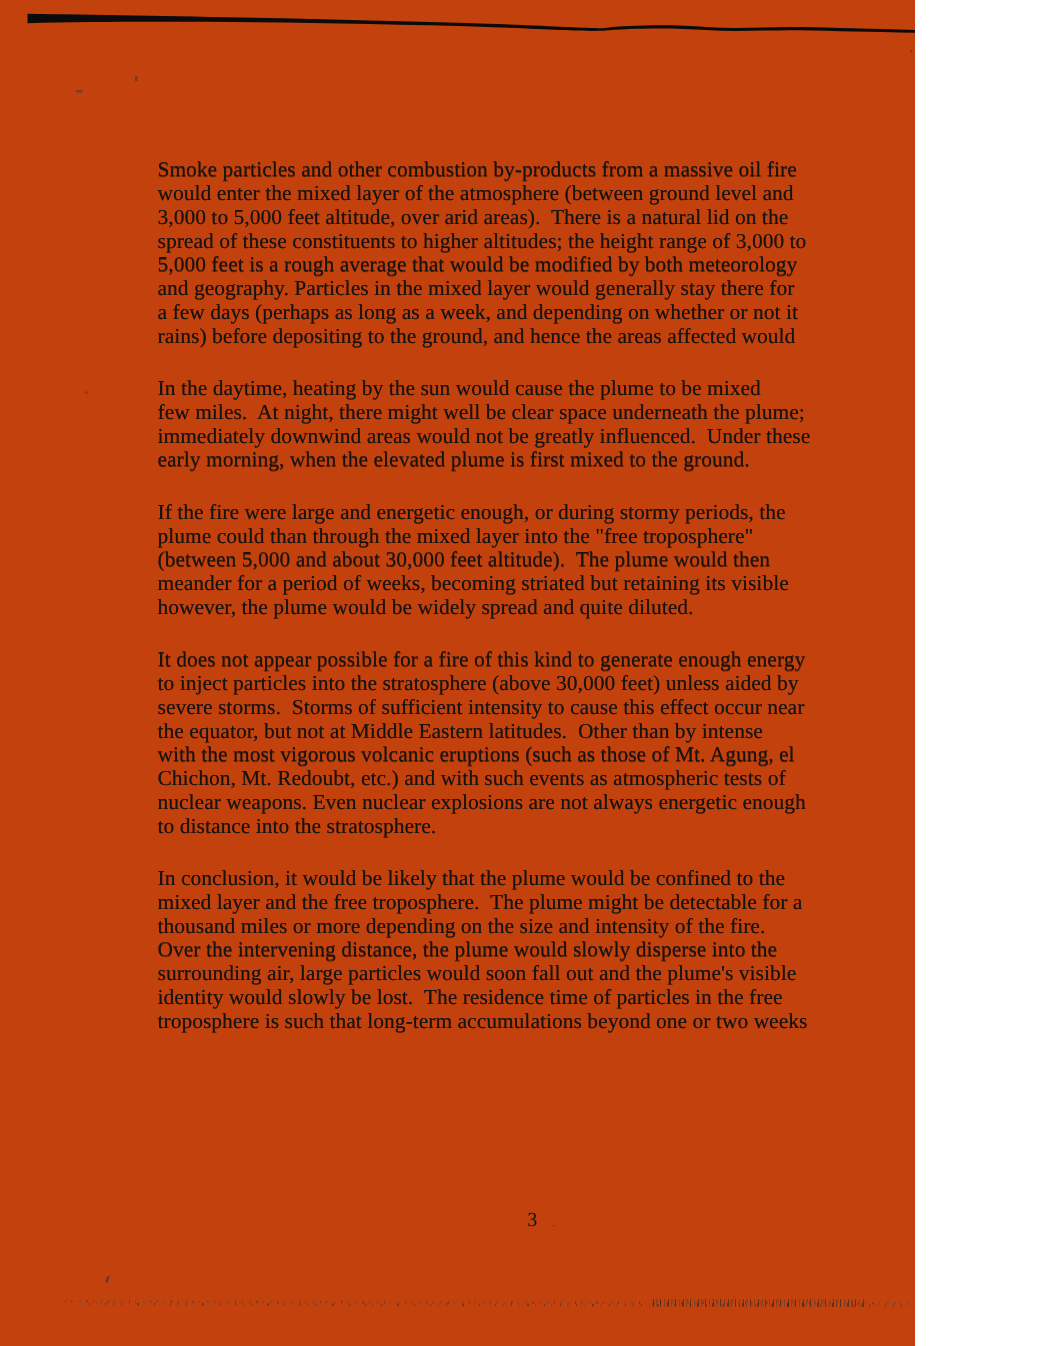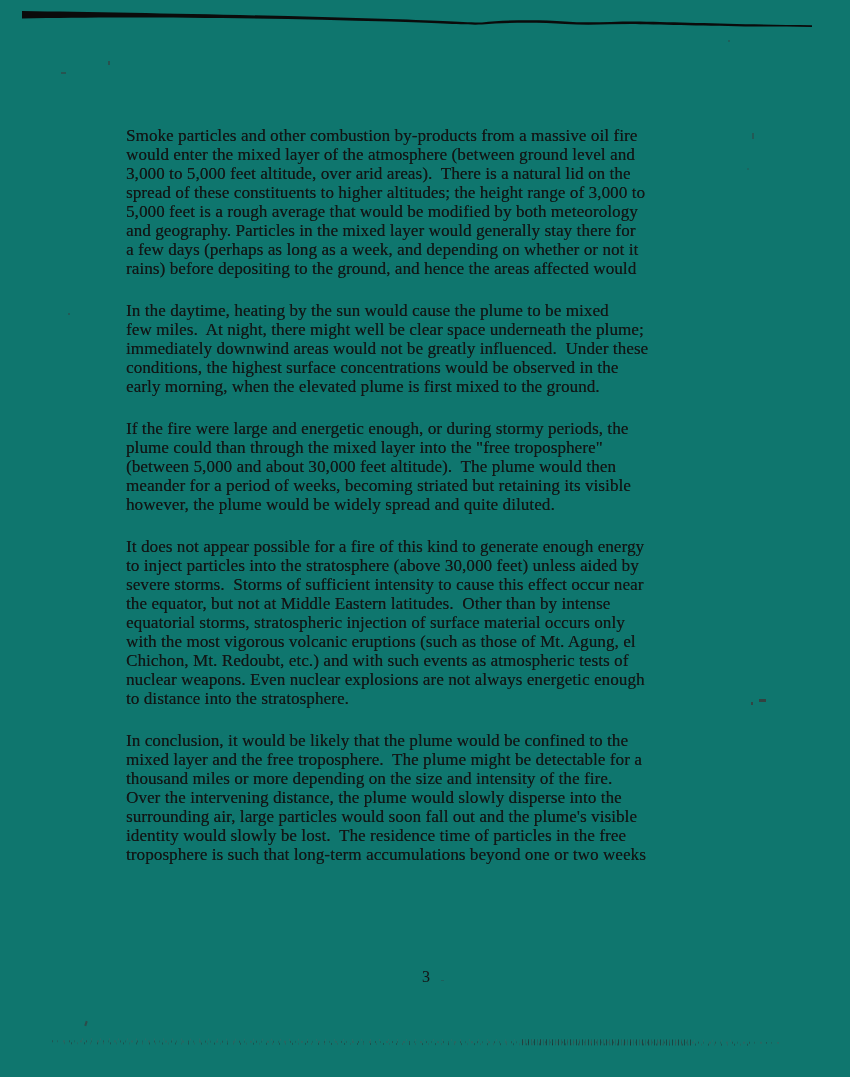--- a/index.html
+++ b/index.html
@@ -1,20 +1,20 @@
 <!DOCTYPE html>
 <html><head>
 <meta charset="utf-8">
 <style>
   html, body { margin: 0; padding: 0; background: #ffffff; }
   .page {
     position: relative;
-    width: 850px;
+    width: 732px;
     height: 1077px;
-    background: #0f766e;
+    background: #c2410c;
     overflow: hidden;
     font-family: "Liberation Serif", serif;
     color: #141414;
   }
   
   .top-streak {
     position: absolute;
     left: 0; top: 0;
     width: 850px; height: 40px;
     pointer-events: none;
@@ -113,36 +113,34 @@
         <div class="line">spread of these constituents to higher altitudes; the height range of 3,000 to</div>
         <div class="line">5,000 feet is a rough average that would be modified by both meteorology</div>
         <div class="line">and geography. Particles in the mixed layer would generally stay there for</div>
         <div class="line">a few days (perhaps as long as a week, and depending on whether or not it</div>
         <div class="line">rains) before depositing to the ground, and hence the areas affected would</div>
       </div>
     <div class="para">
         <div class="line">In the daytime, heating by the sun would cause the plume to be mixed</div>
         <div class="line">few miles.  At night, there might well be clear space underneath the plume;</div>
         <div class="line">immediately downwind areas would not be greatly influenced.  Under these</div>
-        <div class="line">conditions, the highest surface concentrations would be observed in the</div>
         <div class="line">early morning, when the elevated plume is first mixed to the ground.</div>
       </div>
     <div class="para">
         <div class="line">If the fire were large and energetic enough, or during stormy periods, the</div>
         <div class="line">plume could than through the mixed layer into the "free troposphere"</div>
         <div class="line">(between 5,000 and about 30,000 feet altitude).  The plume would then</div>
         <div class="line">meander for a period of weeks, becoming striated but retaining its visible</div>
         <div class="line">however, the plume would be widely spread and quite diluted.</div>
       </div>
     <div class="para">
         <div class="line">It does not appear possible for a fire of this kind to generate enough energy</div>
         <div class="line">to inject particles into the stratosphere (above 30,000 feet) unless aided by</div>
         <div class="line">severe storms.  Storms of sufficient intensity to cause this effect occur near</div>
         <div class="line">the equator, but not at Middle Eastern latitudes.  Other than by intense</div>
-        <div class="line">equatorial storms, stratospheric injection of surface material occurs only</div>
         <div class="line">with the most vigorous volcanic eruptions (such as those of Mt. Agung, el</div>
         <div class="line">Chichon, Mt. Redoubt, etc.) and with such events as atmospheric tests of</div>
         <div class="line">nuclear weapons. Even nuclear explosions are not always energetic enough</div>
         <div class="line">to distance into the stratosphere.</div>
       </div>
     <div class="para">
         <div class="line">In conclusion, it would be likely that the plume would be confined to the</div>
         <div class="line">mixed layer and the free troposphere.  The plume might be detectable for a</div>
         <div class="line">thousand miles or more depending on the size and intensity of the fire.</div>
         <div class="line">Over the intervening distance, the plume would slowly disperse into the</div>

